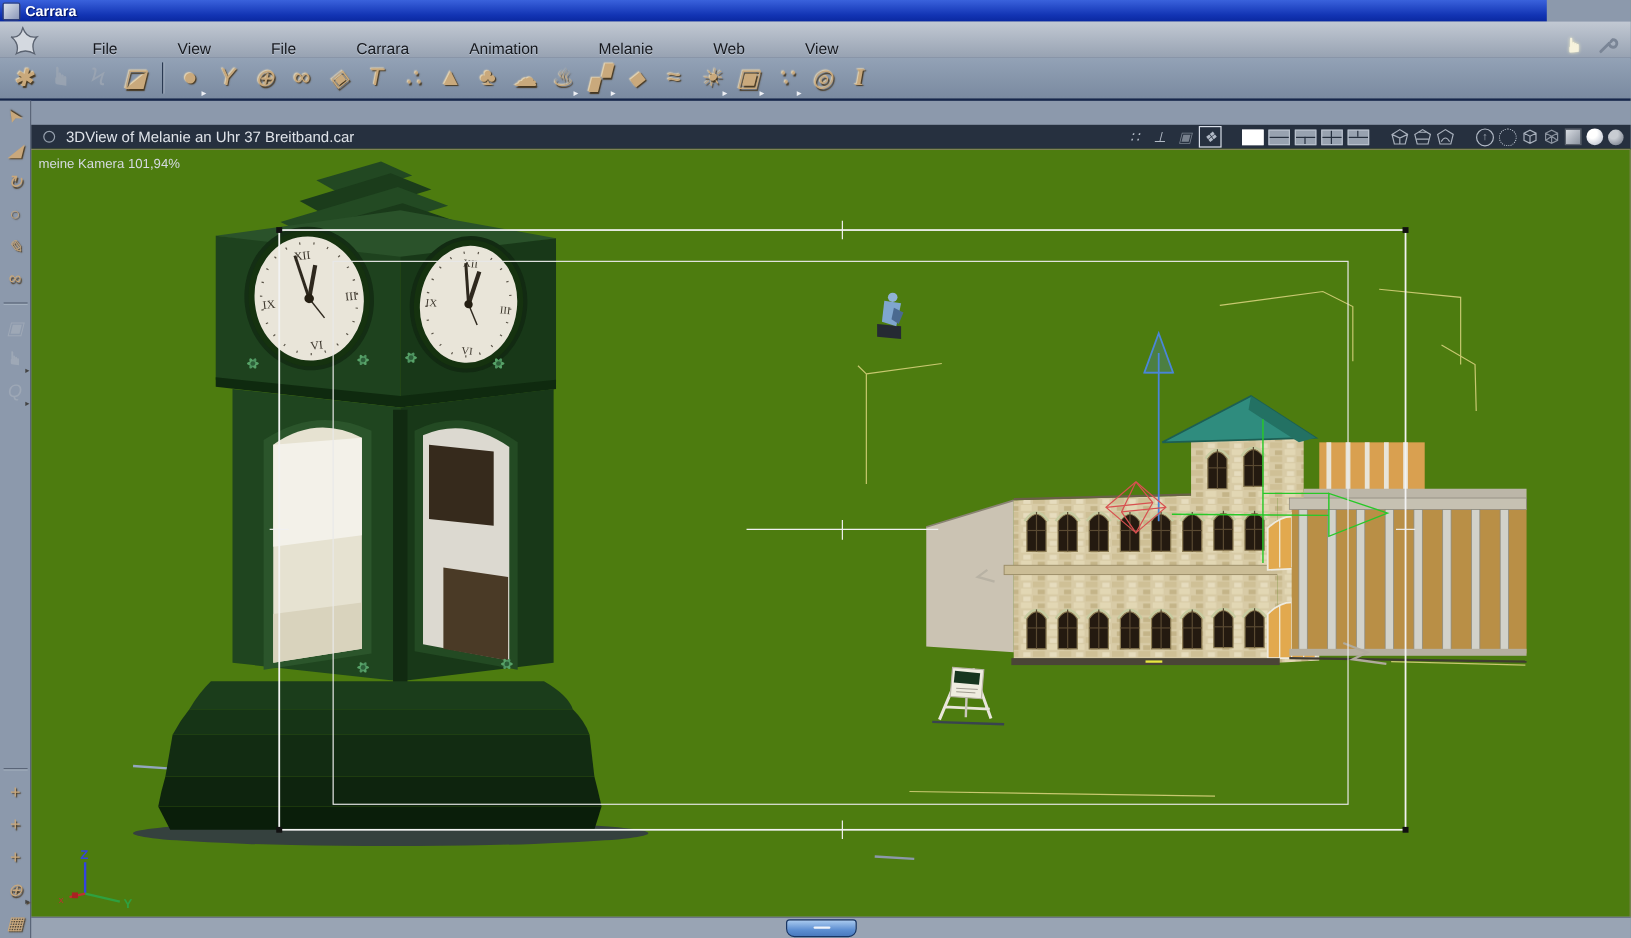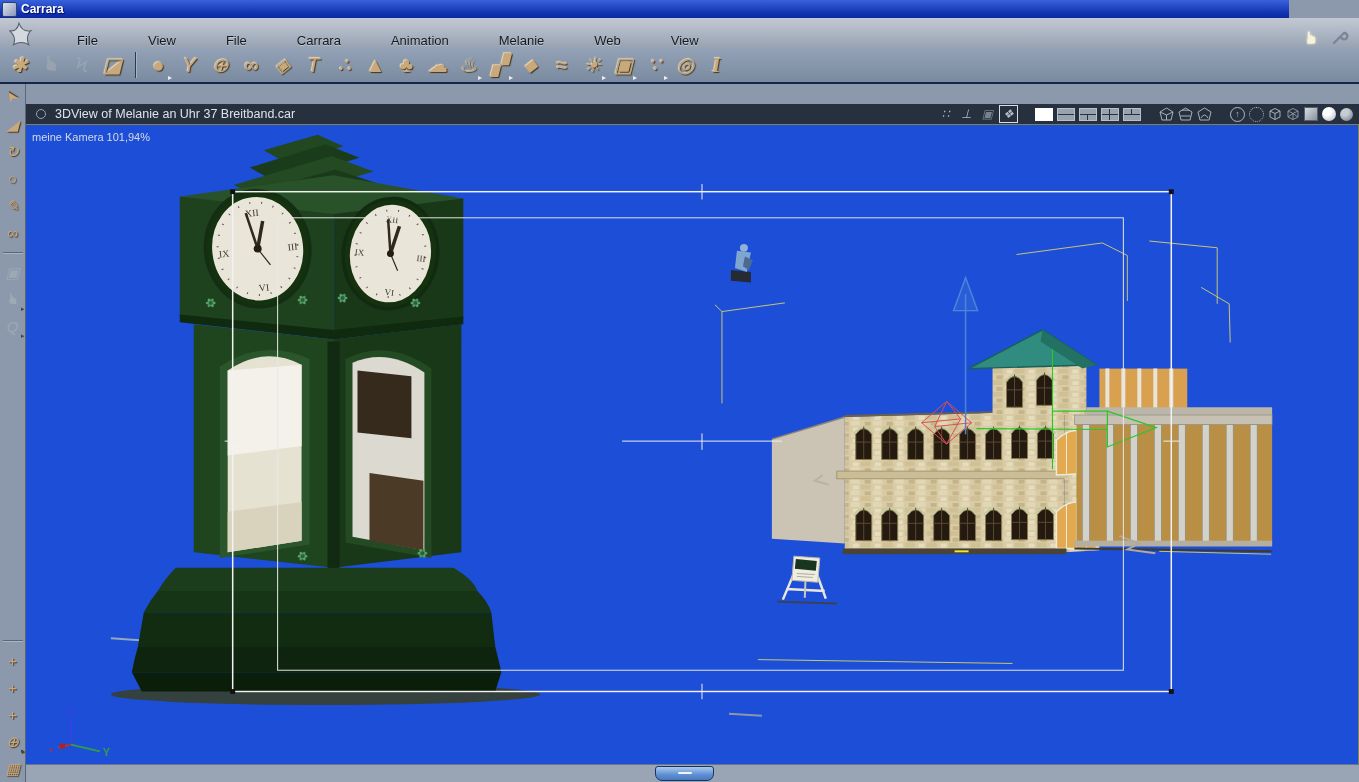--- a/index.html
+++ b/index.html
@@ -60,21 +60,21 @@
   .pane .vl{top:0;bottom:0;left:7px;width:1px;}
   .pane .vhalf{top:5px;bottom:0;left:7px;width:1px;}
   .pane .vtop{top:0;height:5px;left:7px;width:1px;}
   .sph{border-radius:50%;flex:0 0 auto;}
   .sph-w{width:14px;height:14px;background:radial-gradient(circle at 35% 30%,#FFFFFF 0 30%,#C9CED8 75%,#9AA2B2);}
   .sph-t{width:13px;height:13px;background:radial-gradient(circle at 35% 30%,#C8CCD2 0 30%,#8A919C 75%,#5F6670);}
   .cube-s{width:12px;height:12px;background:linear-gradient(135deg,#D8DCE2,#8A929E);border:1px solid #5A616C;flex:0 0 auto;}
   .circle-ico{width:13px;height:13px;border:1px solid #B2BAC6;border-radius:50%;color:#B2BAC6;
     font-size:9px;display:flex;align-items:center;justify-content:center;flex:0 0 auto;}
   .dot-sphere{width:13px;height:13px;border:1px dotted #B2BAC6;border-radius:50%;flex:0 0 auto;}
-  .vp-canvas{position:absolute;top:20px;left:0;right:0;bottom:0;background:#1d4ed8;
+  .vp-canvas{position:absolute;top:20px;left:0;right:0;bottom:0;background:#4d7c0f;
     border:1px solid #7E8254;box-sizing:border-box;}
   .cam-label{position:absolute;left:6px;top:6px;font-size:11px;color:#D5DAE1;z-index:3;}
   svg.scene{position:absolute;left:0;top:0;width:100%;height:100%;}
   
   .hscroll{position:absolute;left:25px;right:0;bottom:0;height:17px;background:#99A4B4;
     border-top:1px solid #6A7486;}
   .hthumb{position:absolute;left:630px;top:1px;width:57px;height:13px;
     background:linear-gradient(#A9CAEF,#5E8FD2 60%,#4A7ABE);border:1px solid #173564;
     border-radius:3px 3px 7px 7px;}
   .hthumb::after{content:"";position:absolute;left:50%;top:5px;width:14px;height:2px;margin-left:-7px;

